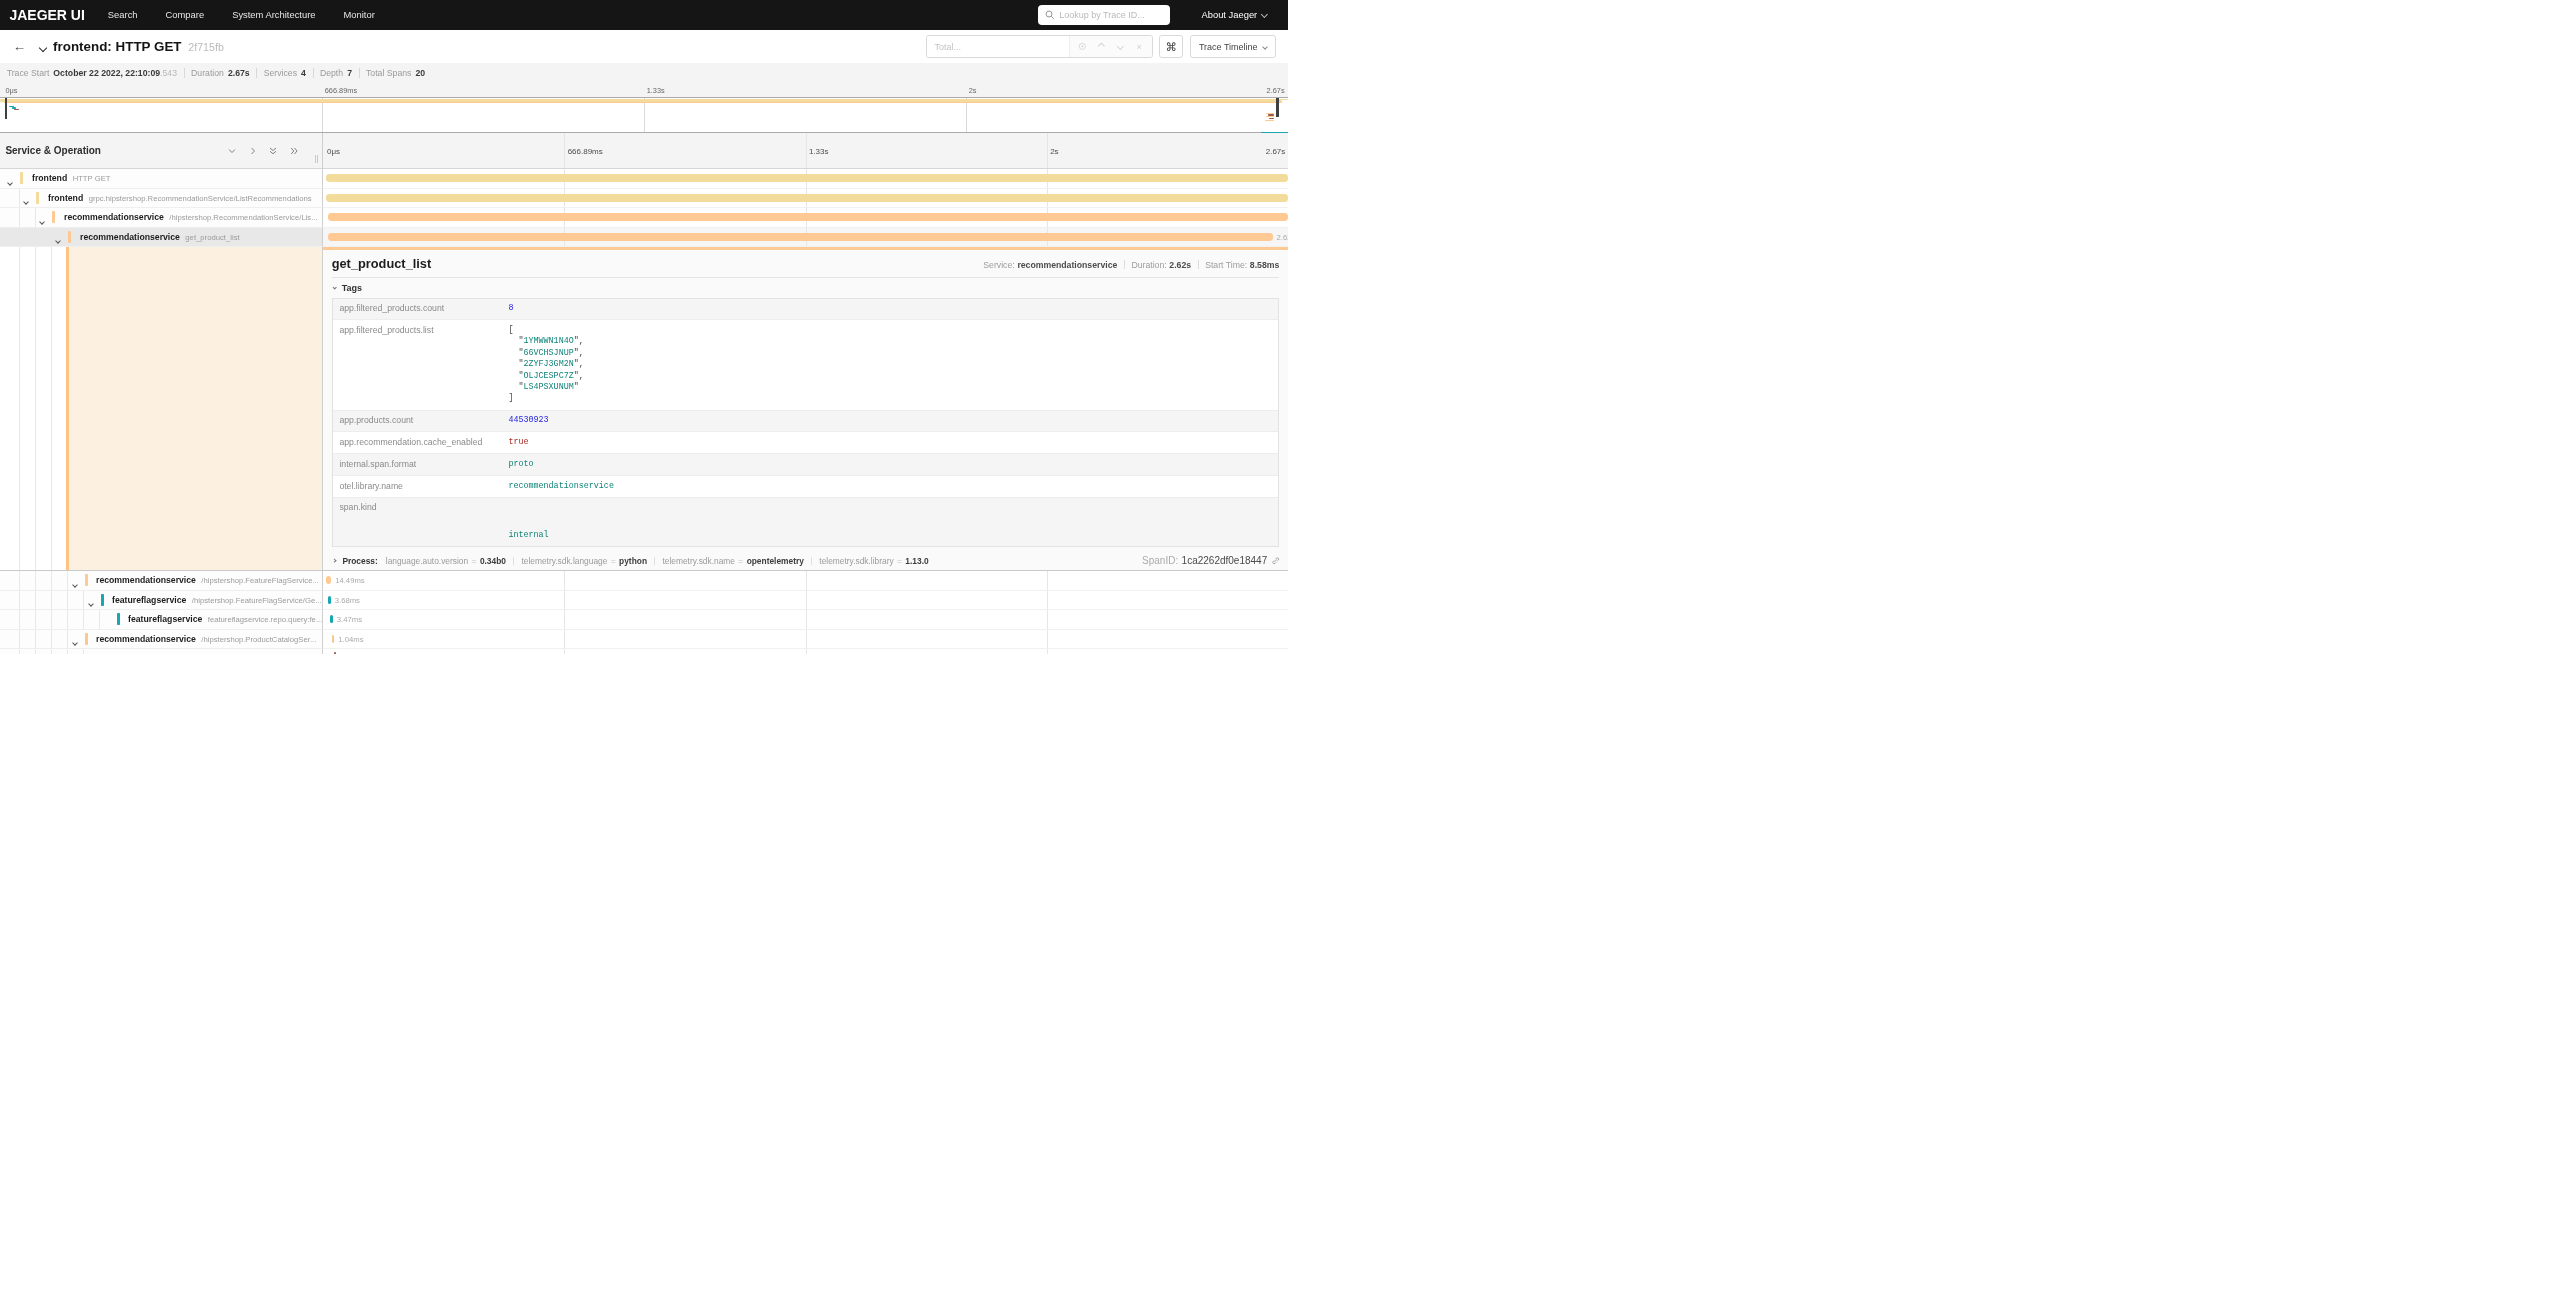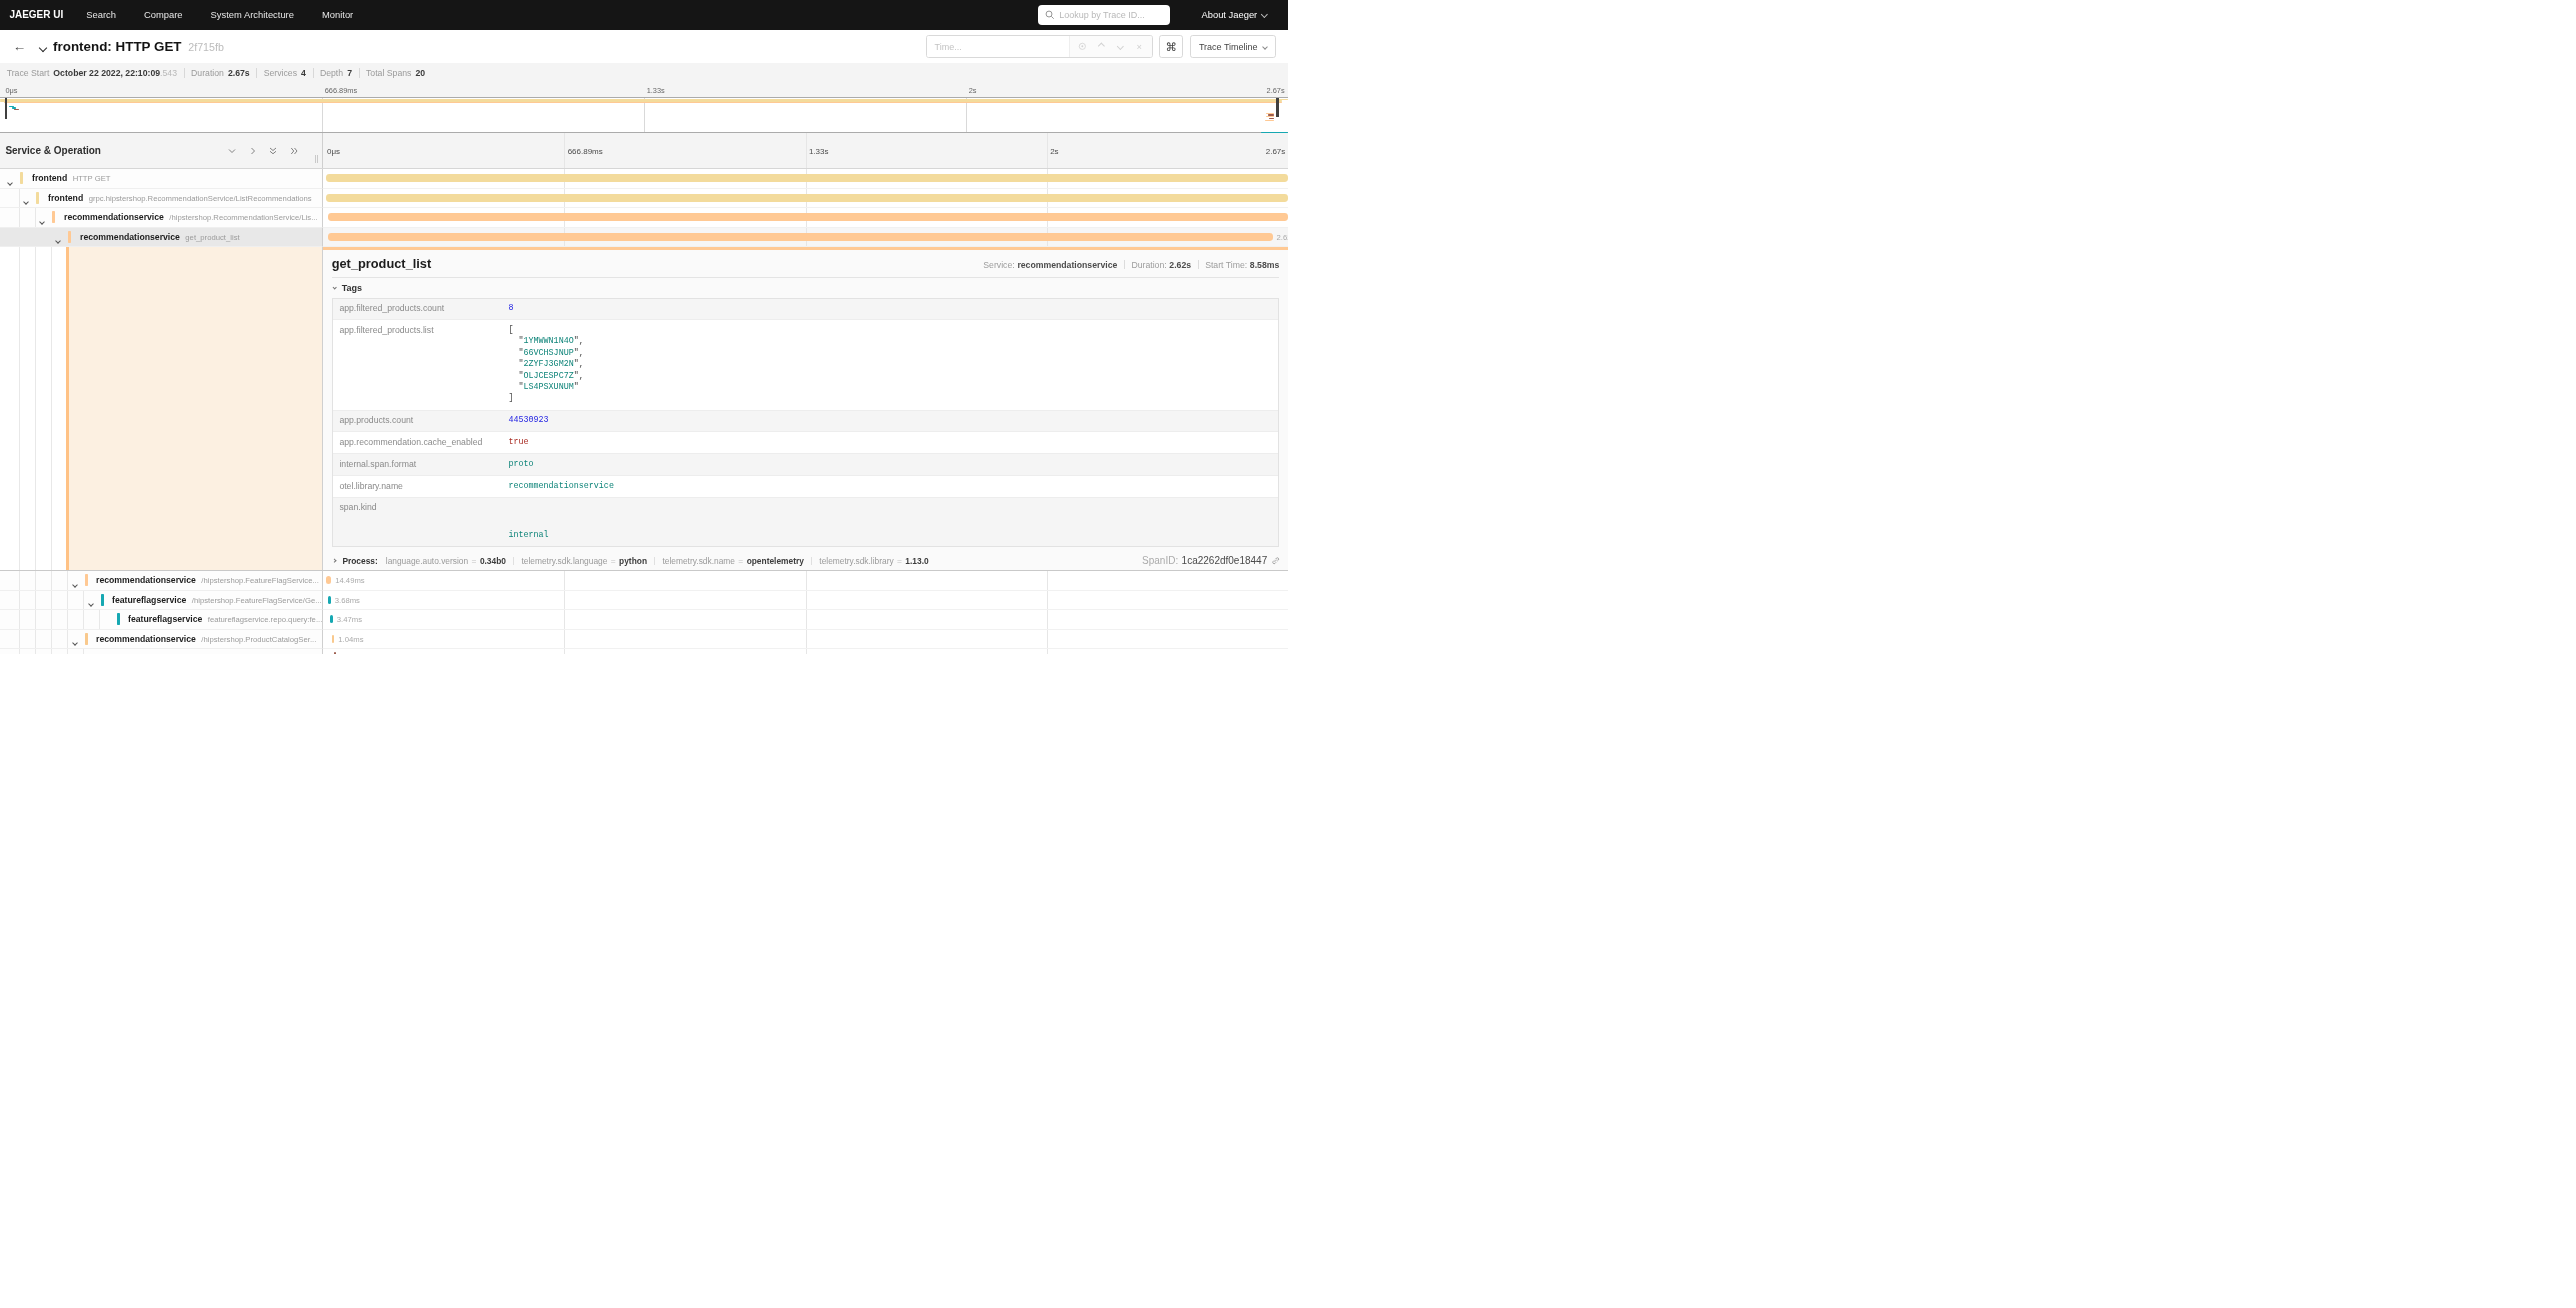--- a/index.html
+++ b/index.html
@@ -3,21 +3,21 @@
 <meta charset="utf-8">
 <style>
   * { margin:0; padding:0; box-sizing:border-box; }
   html,body { width:1288px; height:654px; overflow:hidden; background:#fff;
               font-family:"Liberation Sans", sans-serif; }
   .app { position:relative; width:1288px; height:654px; background:#fff; overflow:hidden; }
 
   
   .nav { position:absolute; top:0; left:0; width:100%; height:29.5px; background:#151515;
          display:flex; align-items:center; padding:0 9.4px; }
-  .nav-brand { color:#fff; font-weight:bold; font-size:10px; margin-right:23px; }
+  .nav-brand { color:#fff; font-weight:bold; font-size:14px; margin-right:23px; }
   .nav-item { color:#e6e6e6; font-size:9.4px; margin-right:28px; cursor:pointer; white-space:nowrap; }
   .nav-spacer { flex:1; }
   .nav-search { display:flex; align-items:center; width:132px; height:20px; background:#fff;
                 border-radius:4px; padding:0 6.7px; margin-right:31px; }
   .nav-search svg { flex:none; margin-right:4.7px; }
   .nav-search .ph { color:#b9b9b9; font-size:9px; white-space:nowrap; overflow:hidden; }
   .nav-about { color:#fff; font-size:9.4px; display:flex; align-items:center; gap:4.7px; margin-right:12px; cursor:pointer; }
 
   .cshape { display:inline-block; width:4.7px; height:4.7px; border-right:1.1px solid currentColor;
             border-bottom:1.1px solid currentColor; transform:rotate(45deg); }
@@ -165,21 +165,21 @@
     </div>
   </nav>
 
   <div class="trace-header">
     <div class="back-btn">←</div>
     <span class="title-chev"><i class="cshape"></i></span>
     <h1 class="trace-title"><span>frontend: HTTP GET</span><span class="trace-id">2f715fb</span></h1>
     <div class="th-spacer"></div>
     <div class="find-group">
       <div class="find-input">
-        <span>Time...</span>
+        <span>Total...</span>
       </div>
       <div class="find-btns">
         <span class="find-btn">
           <svg width="8.7" height="8.7" viewBox="0 0 14 14">
               <circle cx="7" cy="7" r="5" fill="none" stroke="#d2d2d2" stroke-width="1.3"></circle>
               <circle cx="7" cy="7" r="1.6" fill="#d2d2d2"></circle>
             </svg>
         </span>
         <span class="find-btn">
             <i class="cshape up"></i>

